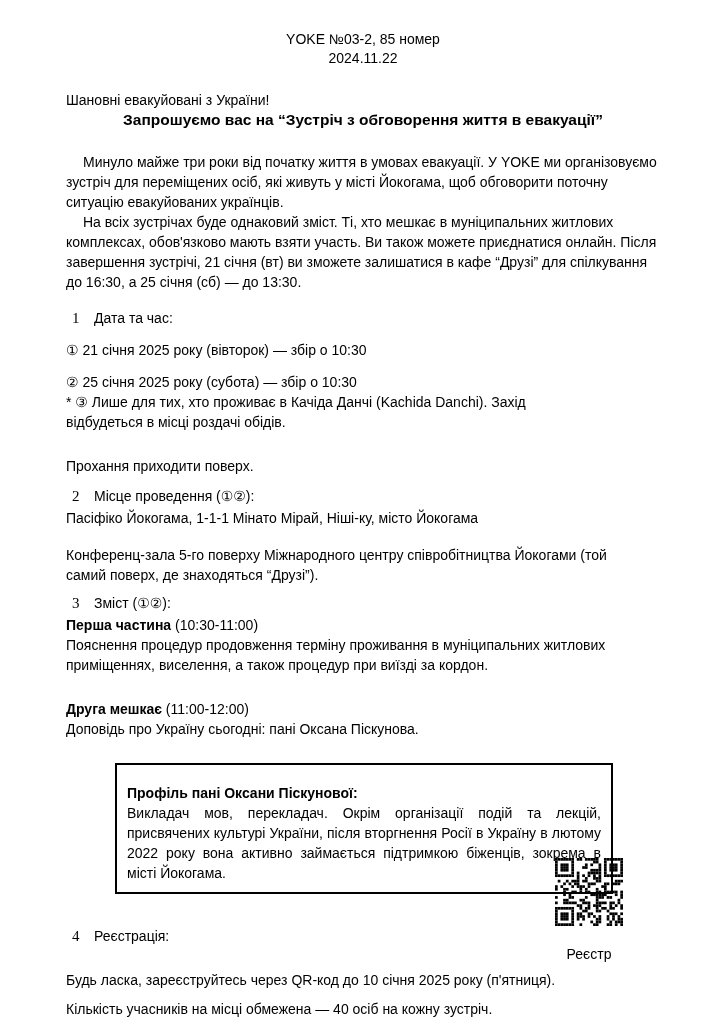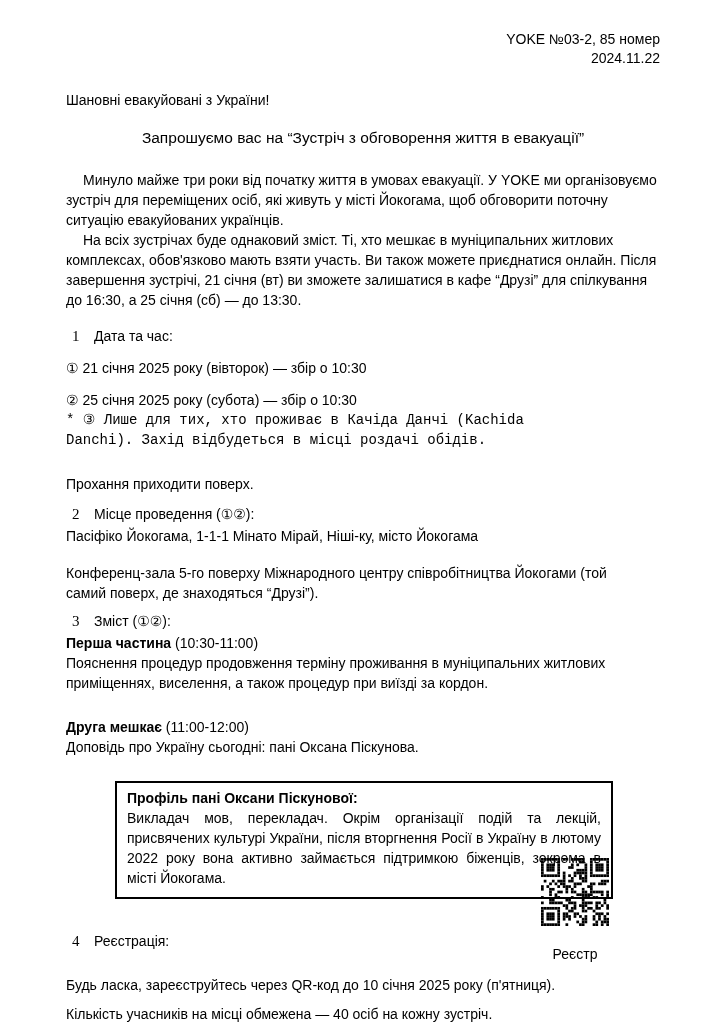--- a/index.html
+++ b/index.html
@@ -9,65 +9,65 @@
     position: relative;
     overflow: hidden;
     font-family: "Liberation Sans", sans-serif;
     color: #000000;
     font-size: 14px;
     line-height: 20px;
   }
   .page { position: absolute; inset: 0; }
   .content { padding: 30px 64px 0 66px; }
 
-  .doc-header { text-align: right; margin-bottom: 22px; }
+  .doc-header { text-align: center; margin-bottom: 22px; }
   .doc-header div { line-height: 19px; }
 
-  .salutation { margin-bottom: 18px; }
+  .salutation { }
 
   .doc-title {
     text-align: center;
-    font-weight: normal;
+    font-weight: bold;
     font-size: 15.5px;
     margin-bottom: 22px;
   }
 
   .para { text-indent: 17px; margin: 0; }
 
   .section-heading { margin: 0 0 2px 0; }
   .sec-num {
     display: inline-block;
     width: 22px;
     margin-left: 6px;
     font-family: "Liberation Serif", serif;
     font-size: 15px;
   }
 
   .indent1 { }
 
   .circ-item { margin-top: 12px; }
-  .footnote { margin-top: 0; font-family: Liberation Mono, monospace; }
+  .footnote { margin-top: 0; }
 
   .spacer-sm { height: 10px; }
   .spacer-md { height: 16px; }
   .spacer-lg { height: 24px; }
 
   .bold { font-weight: bold; }
 
   .profile-box {
     margin-left: 49px;
     width: 474px;
     border: 2px solid #000000;
-    padding: 5px 10px 9px 10px;
+    padding: 18px 10px 9px 10px;
     text-align: justify;
   }
 
   .qr-block {
     position: absolute;
-    left: 541px;
+    left: 555px;
     top: 858px;
     width: 68px;
     text-align: center;
   }
   .qr-block svg { display: block; width: 68px; height: 68px; }
   .qr-caption { margin-top: 18px; font-size: 14px; }
 </style>
 </head>
 <body style="background: rgb(255, 255, 255); color: rgb(0, 0, 0);">
 

